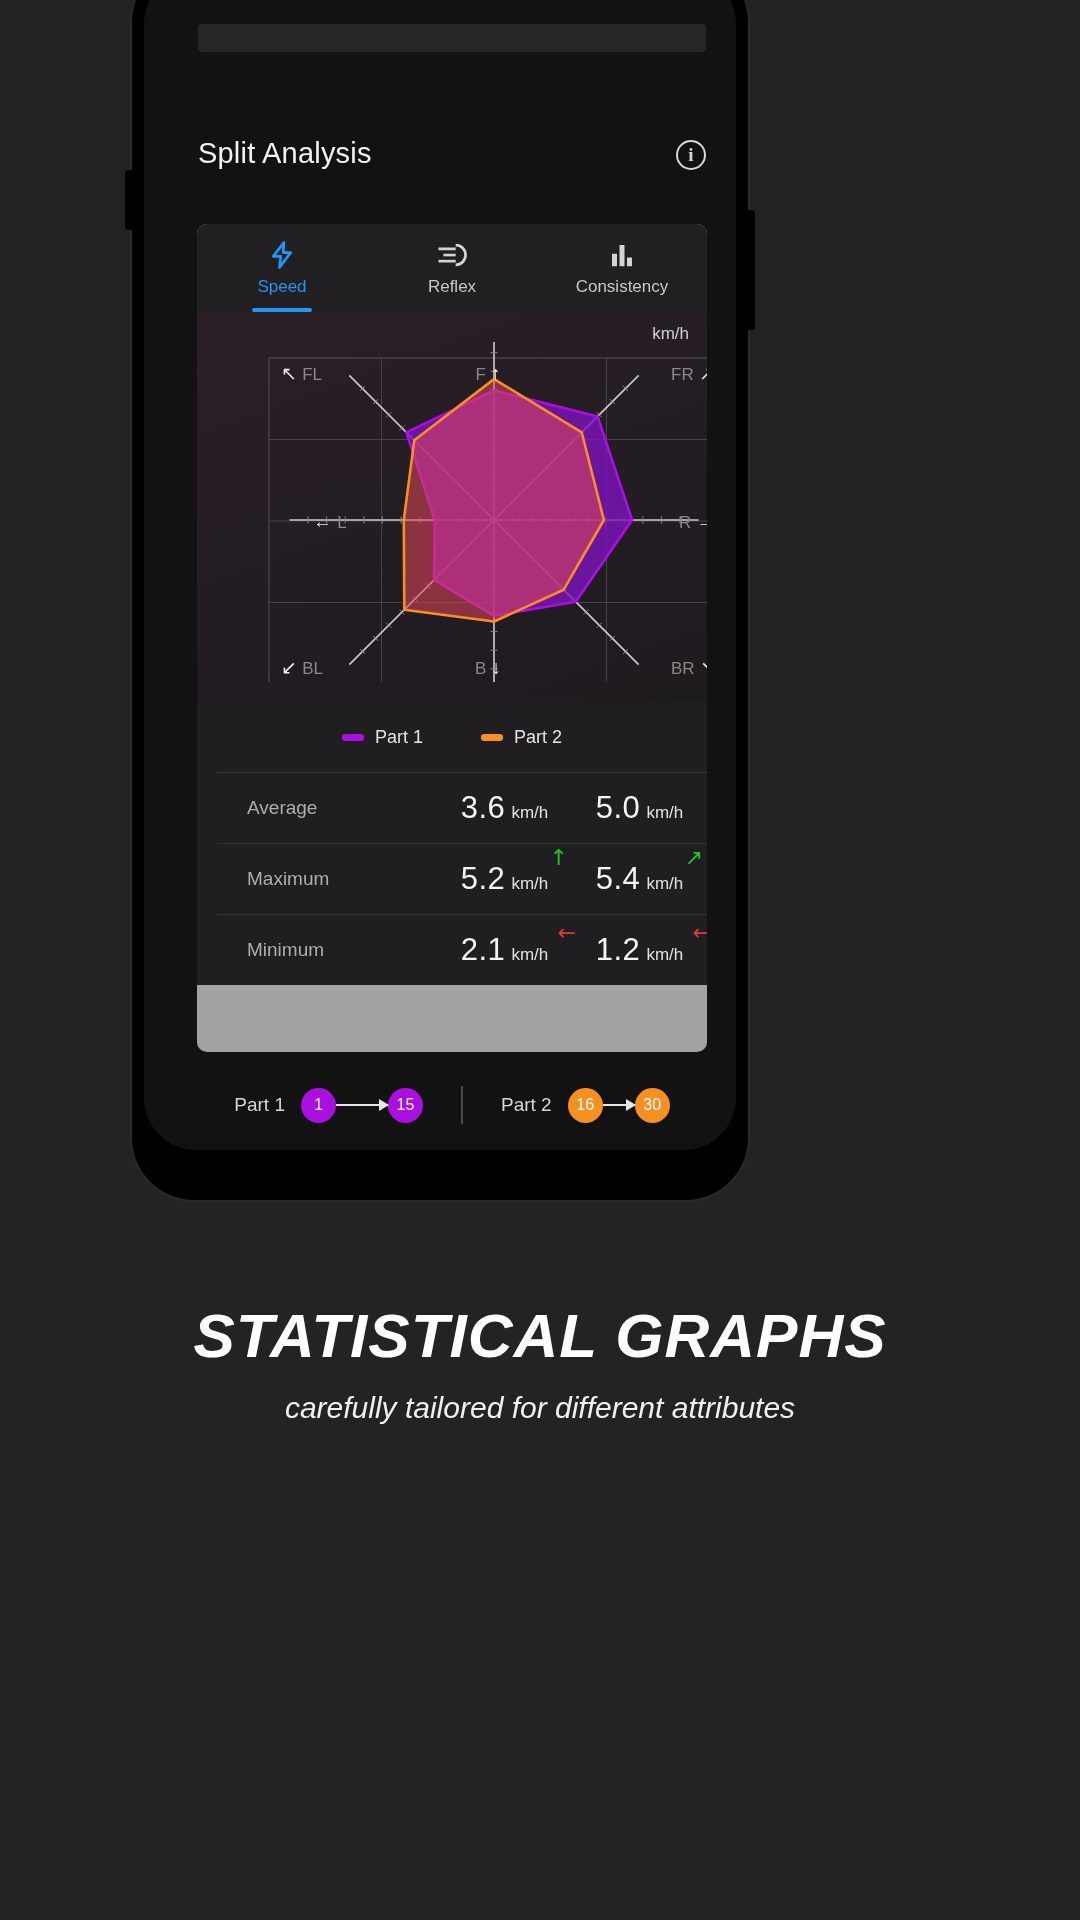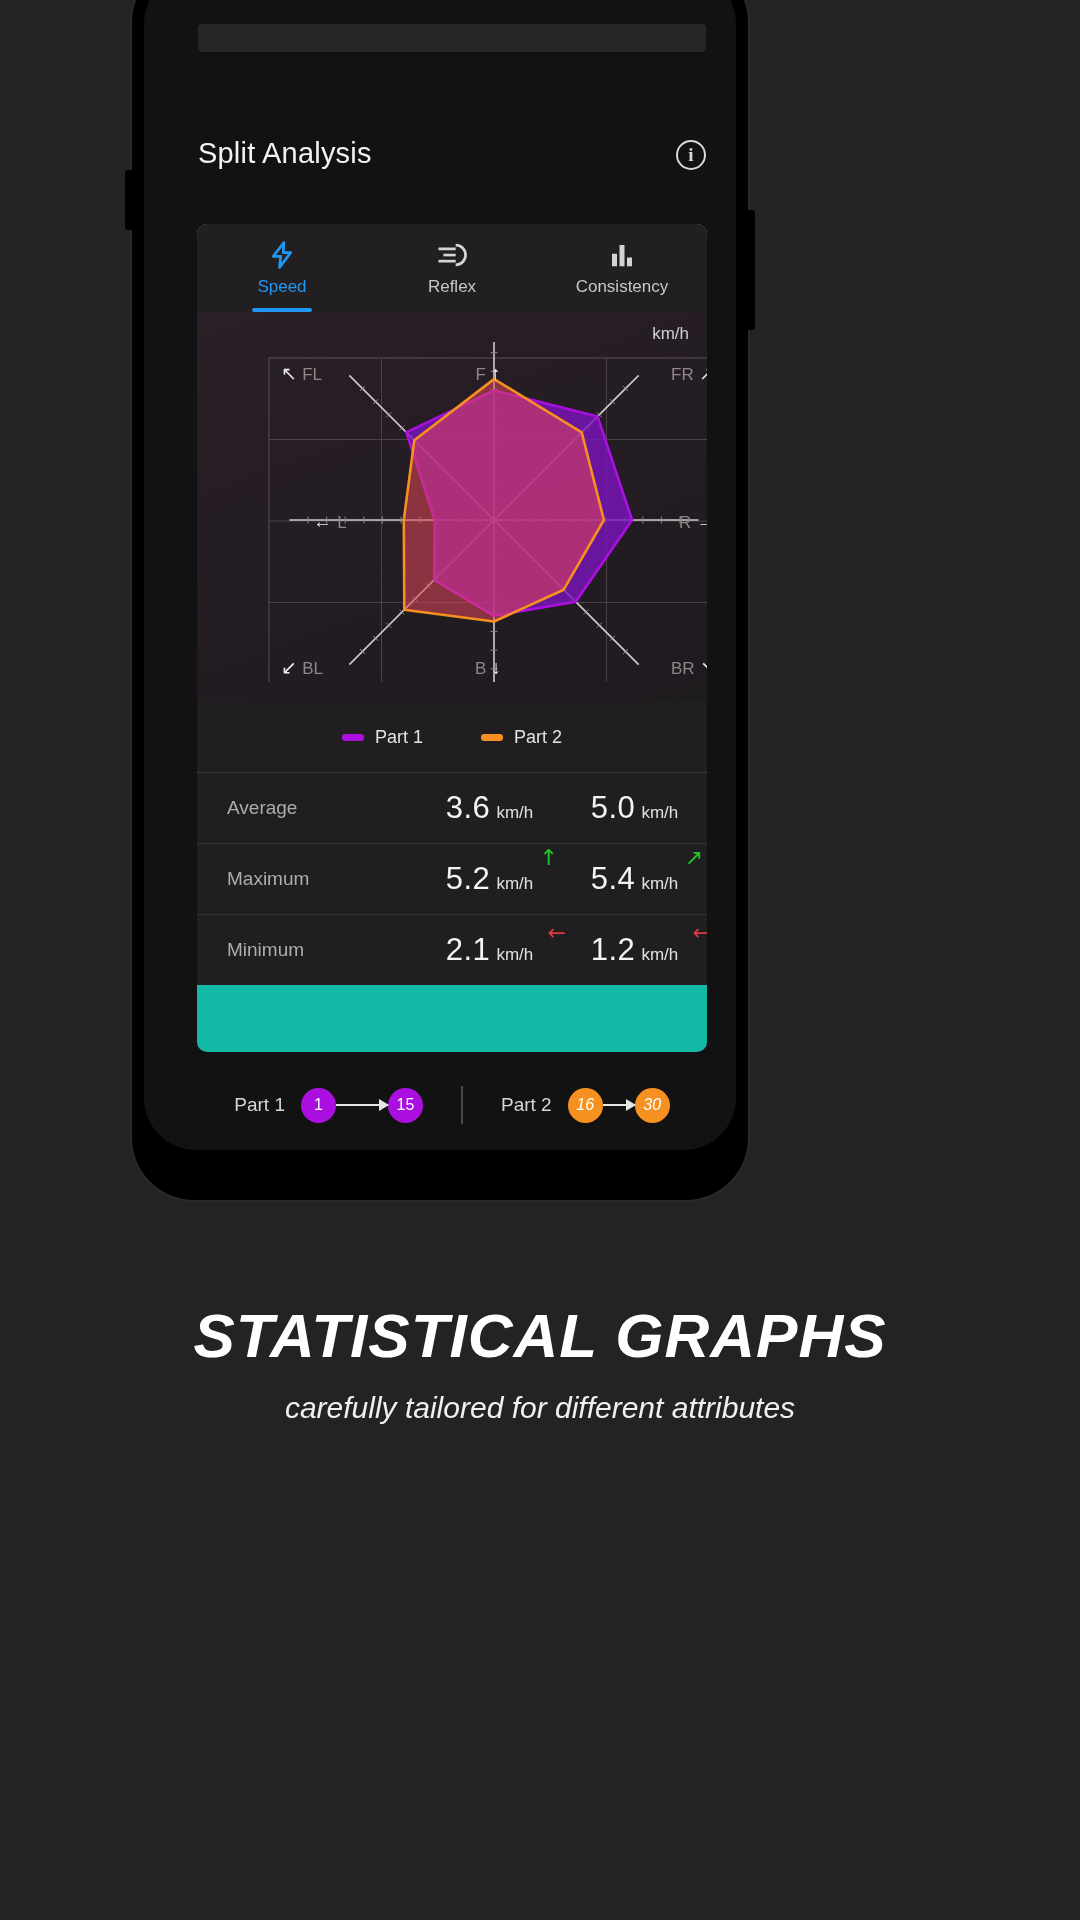--- a/index.html
+++ b/index.html
@@ -56,21 +56,21 @@
     width:30px;height:30px;border:2px solid #d8d8d8;border-radius:50%;
     display:flex;align-items:center;justify-content:center;
     color:#d8d8d8;font-size:19px;font-family:"Liberation Serif",serif;font-weight:bold;
     cursor:pointer;
   }
 
   
   #analysis-card{
     position:absolute; left:53px; top:252px;
     width:510px; height:828px;
-    background:#14b8a6;
+    background:#a3a3a3;
     border-radius:10px;
     overflow:hidden;
   }
 
   
   #tab-bar{
     display:flex; height:88px;
     background:#221f22;
     position:relative;
   }
@@ -102,21 +102,21 @@
   
   #legend{
     height:70px; display:flex; align-items:center; justify-content:center;
     gap:58px; background:#211e22;
   }
   .legend-item{ display:flex; align-items:center; gap:11px; }
   .legend-swatch{ width:22px; height:7px; border-radius:3px; }
   .legend-text{ font-size:18px; color:#e3e3e3; }
 
   
-  #stats{ background:#1f1f21; }
+  #stats{ background:#1f1f21;padding-left:20px; }
   .stat-row{
     display:flex; align-items:center;
     height:71px; padding:0 0 0 30px;
     border-top:1px solid #323235;
     position:relative;
   }
   .stat-row:first-child{ border-top:1px solid #3a3a3d; }
   .stat-label{ flex:0 0 190px; font-size:19px; color:#adadad; }
   .stat-cell{
     flex:1; display:flex; align-items:baseline; justify-content:center;
@@ -140,21 +140,21 @@
   }
   .part-group{ display:flex; align-items:center; gap:16px; }
   .part-name{ font-size:19px; color:#d7d7d7; }
   .pill{ display:flex; align-items:center; }
   .dot{
     width:35px;height:35px;border-radius:50%;
     display:flex;align-items:center;justify-content:center;
     color:#fff;font-size:16px;
   }
   .dot.p1{ background:#aa0fe0; }
-  .dot.p2{ background:#f59021;font-style:italic; }
+  .dot.p2{ background:#f59021; }
   .arrow-line{ position:relative; width:52px; height:2px; background:#e6e6e6; }
   .arrow-line:after{
     content:""; position:absolute; right:-1px; top:-5px;
     border-left:10px solid #e6e6e6;
     border-top:6px solid transparent;
     border-bottom:6px solid transparent;
   }
   .arrow-line.p2{ width:32px; }
   #parts-divider{ width:2px; height:38px; background:#4a4a4a; margin:0 38px; }
 

